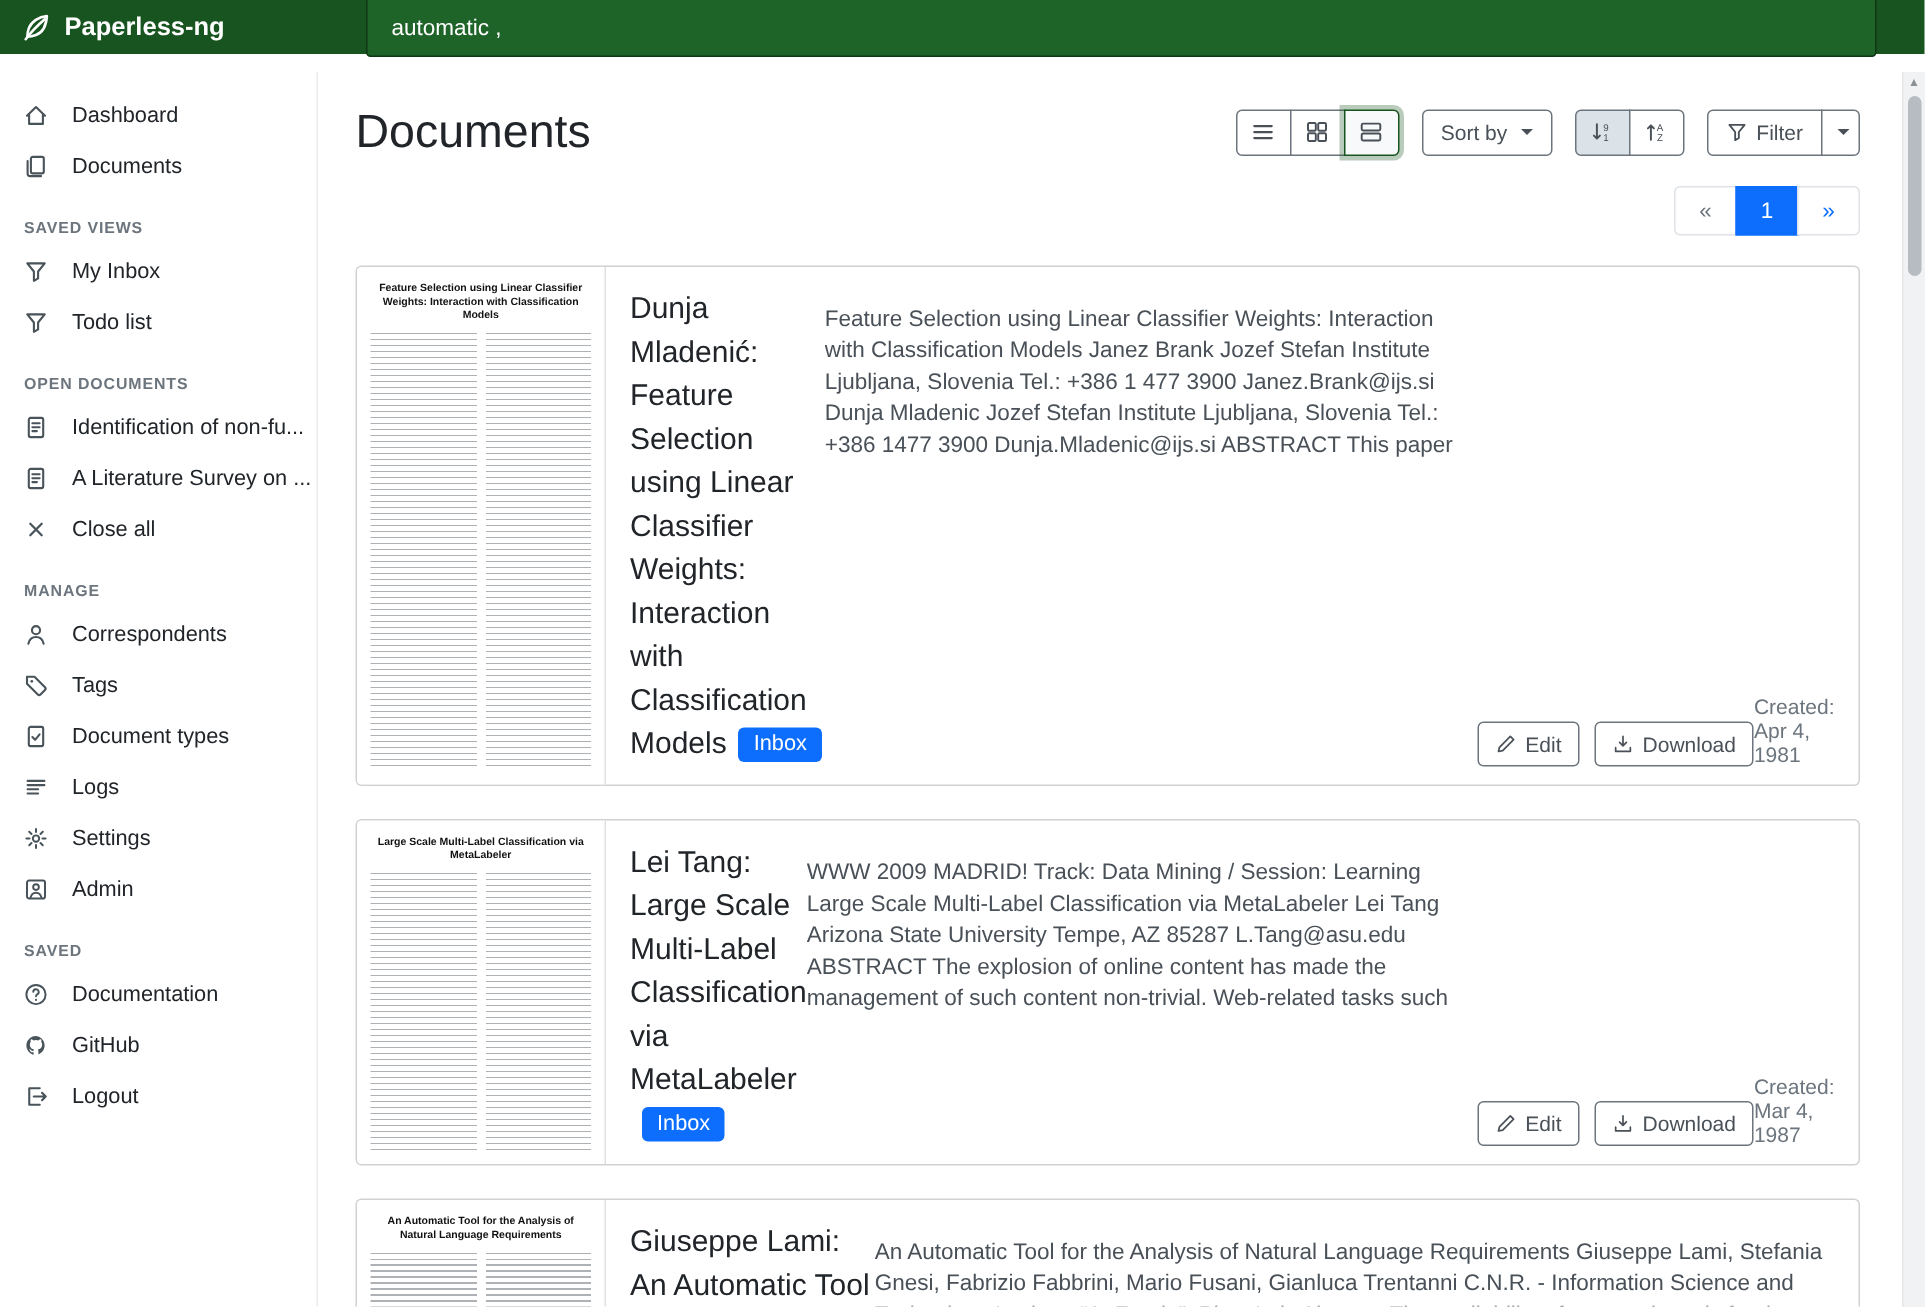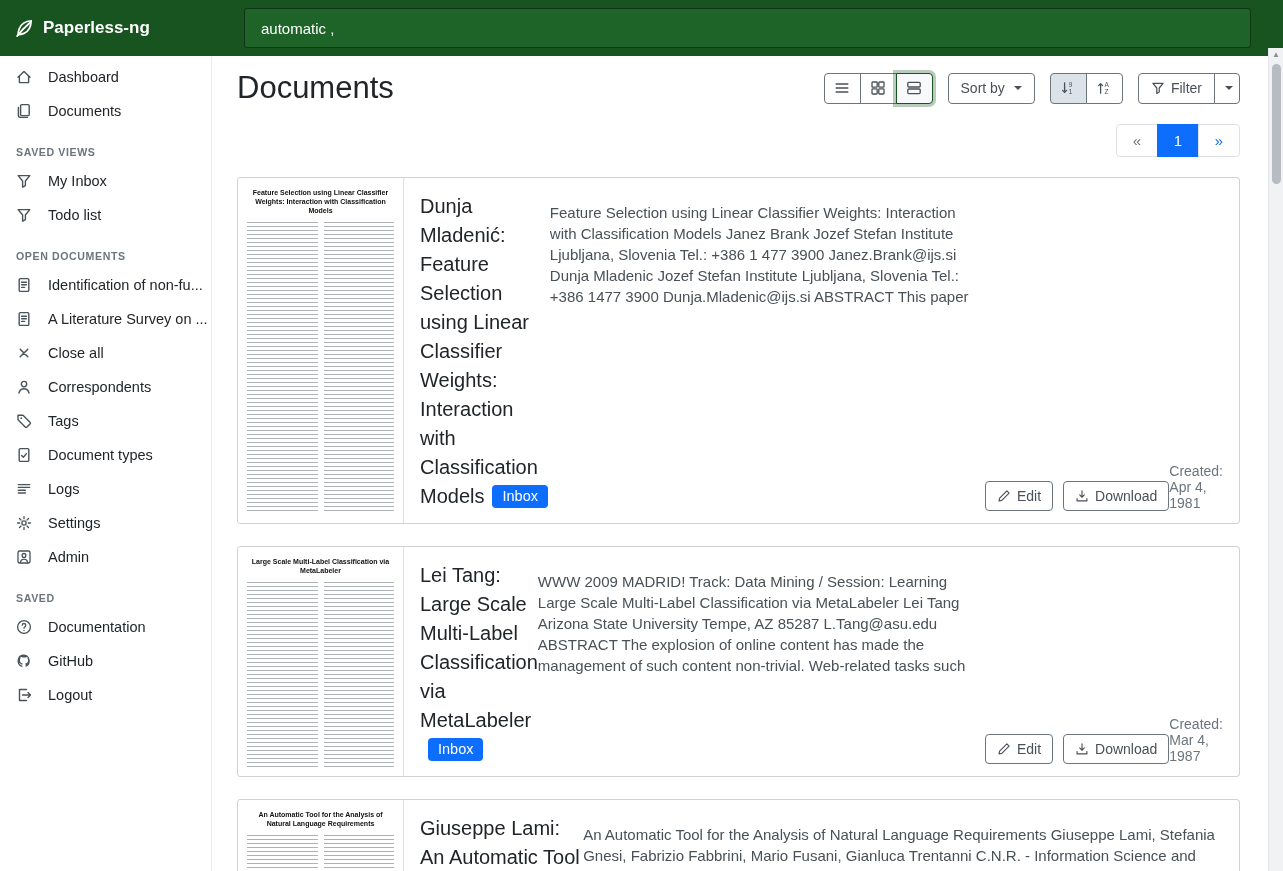--- a/index.html
+++ b/index.html
@@ -7,21 +7,21 @@
     font-family:"Liberation Sans",sans-serif}
   a{text-decoration:none;color:inherit}
   ul{list-style:none}
   button{font-family:inherit}
 
   .ic{width:16px;height:16px;display:block}
   .ic14{width:14px;height:14px;display:block}
   .ic20{width:20px;height:20px;display:block}
 
   
-  .navbar{position:fixed;top:0;left:0;right:0;height:56px;background:#17541f;
+  .navbar{position:fixed;top:0;left:0;right:0;height:36px;background:#17541f;
     display:flex;align-items:center;z-index:20}
   .brand{flex:0 0 212px;display:flex;align-items:center;gap:9px;padding:0 8px 0 14px;
     color:#fff;font-size:17px;font-weight:600;cursor:pointer}
   .search-input{flex:1;height:40px;margin:4px 32px;background:#1e6328;
     border:1px solid rgba(0,0,0,.45);border-radius:3px;color:#fff;font-size:15px;
     padding:0 16px;outline:none;font-family:inherit}
 
   
   .sidebar{position:fixed;top:48px;left:0;bottom:0;width:212px;background:#fff;
     border-right:1px solid #e9ecef;padding-top:12px;overflow:hidden;z-index:10}
@@ -301,20 +301,21 @@
   </div>
   <div class="nav-item">
     <span>
         <svg class="ic">
           <use href="#i-x"></use>
         </svg>
       </span>
     <span>Close all</span>
   </div>
 
+  <div class="nav-heading">MANAGE</div>
   <div class="nav-item">
     <span>
         <svg class="ic">
           <use href="#i-person"></use>
         </svg>
       </span>
     <span>Correspondents</span>
   </div>
   <div class="nav-item">
     <span>

